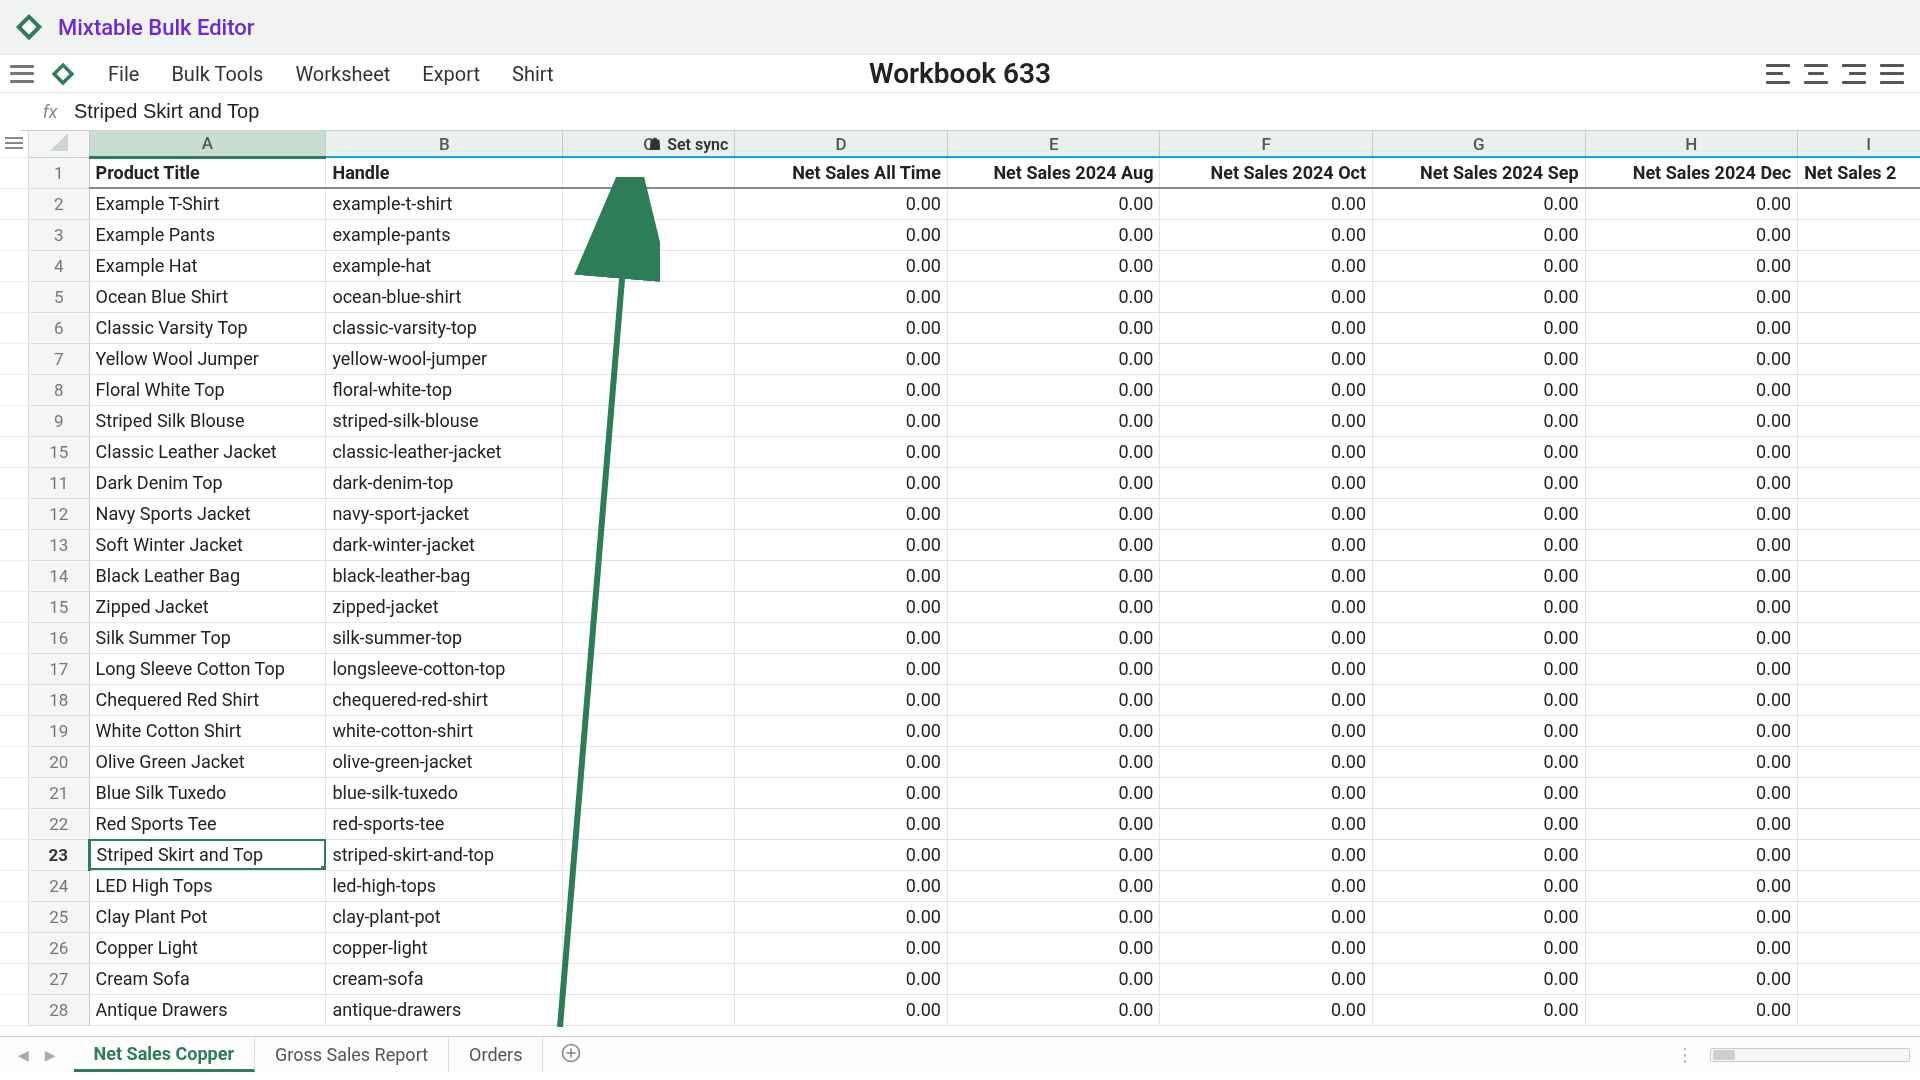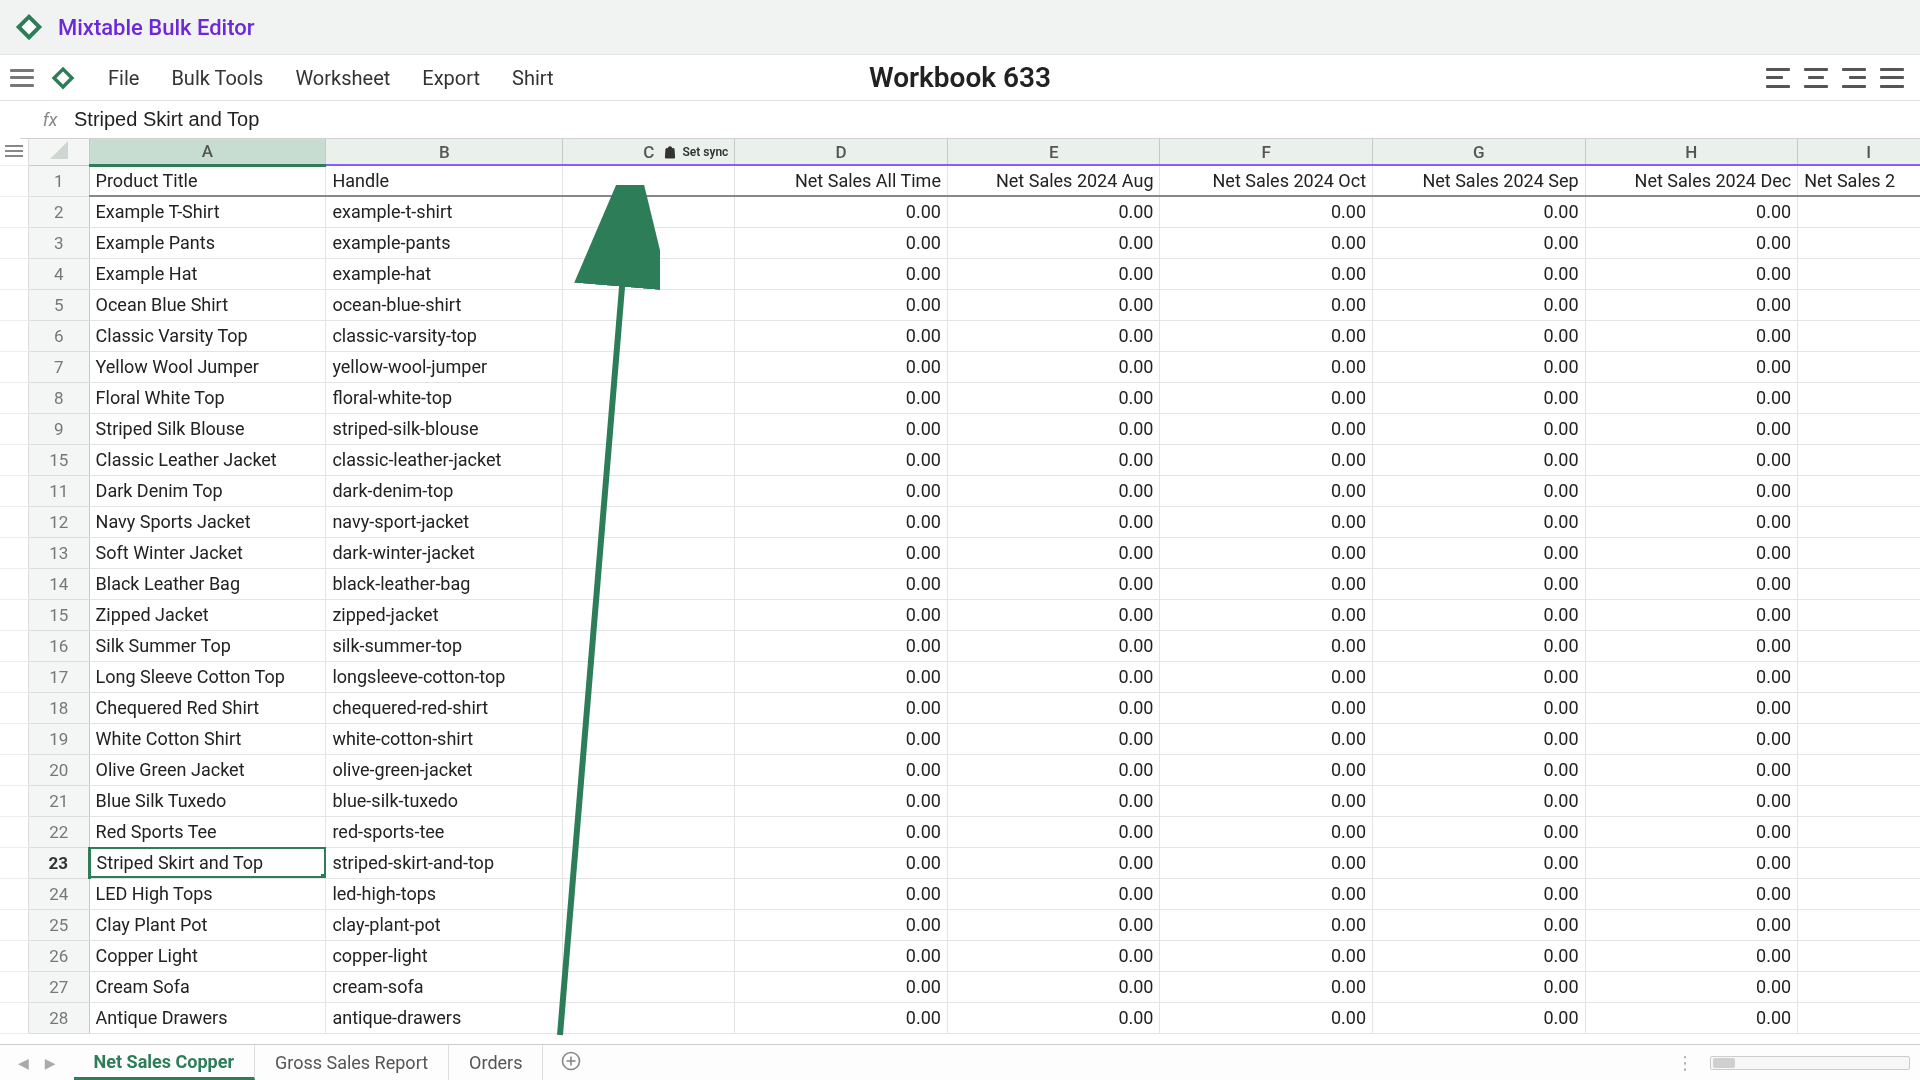--- a/index.html
+++ b/index.html
@@ -29,21 +29,21 @@
     display: flex; align-items:center; justify-content:center;
   }
   .app-title {
     font-size: 22px;
     font-weight: 500;
     color: #6d28d9;
   }
 
   
   .menu-bar {
-    height: 46px;
+    height: 38px;
     background: #fff;
     border-bottom: 1px solid #e0e0e0;
     display: flex;
     align-items: center;
     padding: 0 6px;
     position: relative;
   }
   .menu-left { display:flex; align-items:center; }
   .hamburger {
     width: 24px; height: 18px;
@@ -145,21 +145,21 @@
     border-bottom: 3px solid #2e7d59;
   }
   .set-sync {
     position:absolute;
     right: 6px;
     top: 50%;
     transform: translateY(-50%);
     display:flex;
     align-items:center;
     gap:4px;
-    font-size: 12px;
+    font-size: 16px;
     color:#333;
     font-weight:600;
   }
   .set-sync svg { width:16px; height:16px; }
 
   th.rowhdr {
     background: #f4f6f5;
     color: #777;
     font-weight: 400;
     width: 40px;
@@ -178,23 +178,23 @@
     border-right: 1px solid #e4e4e4;
     border-bottom: 1px solid #e4e4e4;
     padding: 2px 6px;
     font-size: 18px;
     color: #222;
     height: 31px;
     white-space: nowrap;
     overflow: hidden;
   }
   tr.hdr-row td.cell {
-    font-weight: 400;
+    font-weight: 700;
     border-bottom: 2px solid #888;
-    border-top: 2px solid #8b5cf6;
+    border-top: 2px solid #0ea5e9;
   }
   td.cell.num { text-align: right; }
   td.cell.selected-cell {
     outline: 2px solid #2e7d59;
     outline-offset: -2px;
     position: relative;
   }
   td.cell.selected-cell::after{
     content:"";
     position:absolute;

